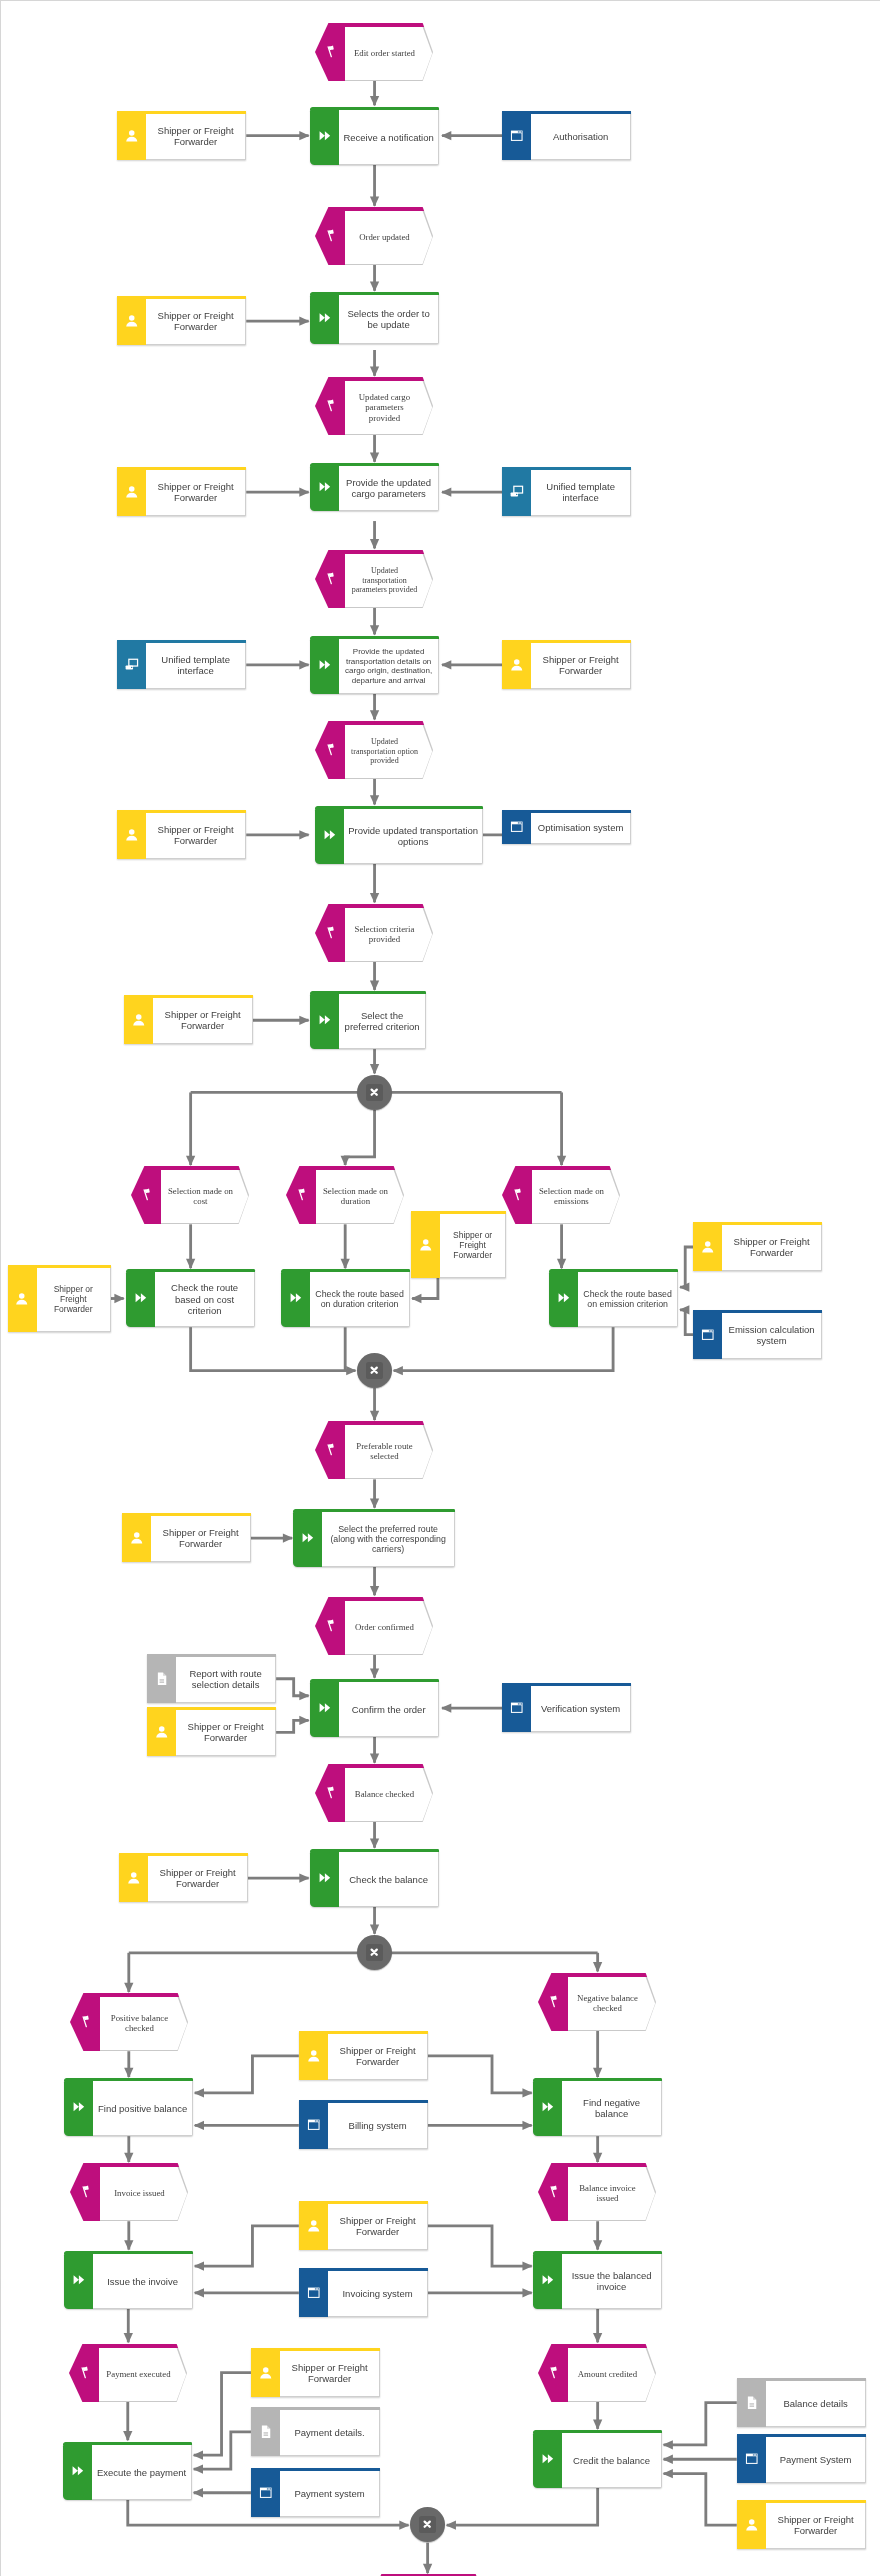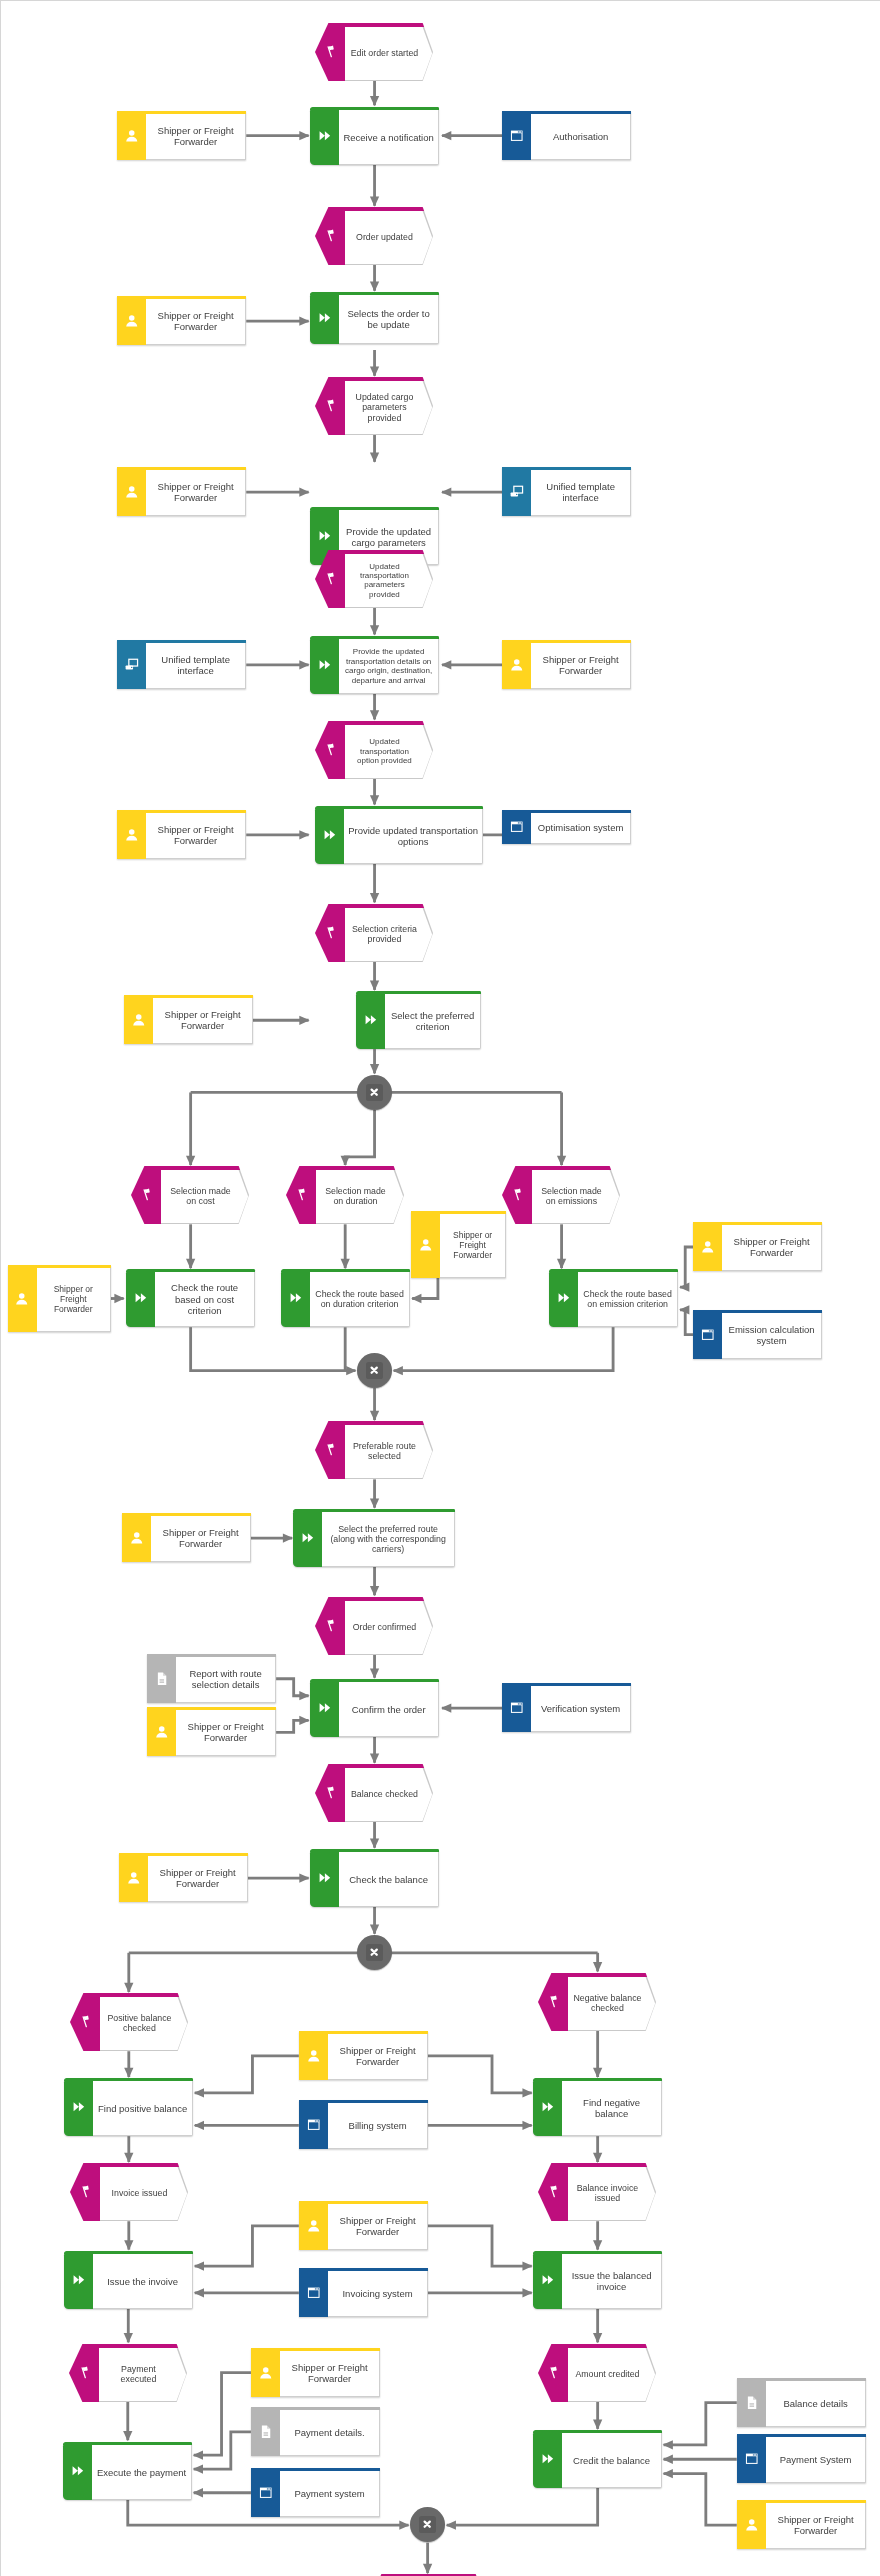--- a/index.html
+++ b/index.html
@@ -15,21 +15,21 @@
   .box .topbar{position:absolute;left:0;right:0;top:0;height:2.6px;}
   .box .body{position:absolute;left:29px;top:2.6px;right:0.8px;bottom:0.8px;background:#fff;
              display:flex;align-items:center;justify-content:center;padding:2.1px 4.1px;}
   .fn .outer{border-radius:4.6px 2.1px 2.1px 4.6px;}
   .fn .band{border-radius:4.6px 0 0 4.6px;width:29px;}
   .fn .topbar{height:3.1px;border-radius:4.6px 2.1px 0 0;}
   .fn .body{top:3.1px;}
   
   .event .outer{position:absolute;inset:0;background:#c9c9c9;
       clip-path:polygon(13.4px 0,calc(100% - 10.3px) 0,100% 50%,calc(100% - 10.3px) 100%,13.4px 100%,0 50%);
-      filter:drop-shadow(0 1px 1px rgba(0,0,0,.15));}
+      filter:drop-shadow(0 1px 1px rgba(0,0,0,.15));font-family:Liberation Serif, serif;}
   .event .band{position:absolute;left:0;top:0;bottom:0;width:30px;}
   .event .topbar{position:absolute;left:0;right:0;top:0;height:3.6px;}
   .event .body{position:absolute;left:30px;top:3.6px;right:0.8px;bottom:0.8px;background:#fff;
       clip-path:polygon(0 0,calc(100% - 9.8px) 0,100% 50%,calc(100% - 9.8px) 100%,0 100%);
       display:flex;align-items:center;justify-content:center;padding:2.1px 12.4px 2.1px 4.1px;}
   .icon{position:absolute;left:0;top:0;bottom:0;display:flex;align-items:center;justify-content:center;}
   .icon svg{width:15.5px;height:15.5px;}
   .event .icon{width:30px;}
   .box .icon{width:29px;}
   
@@ -253,21 +253,21 @@
           <div class="icon">
             <svg viewBox="0 0 24 24" xmlns="http://www.w3.org/2000/svg">
               <g transform="rotate(-18 12 12)">
                 <rect x="11" y="3" width="1.9" height="18" rx="0.9" fill="#fff"></rect>
                 <path d="M12.8 4 C15 3 17 5.2 19.8 4.3 L19.1 10.4 C16.6 11.2 14.6 9.2 12.5 10 Z" fill="#fff"></path>
               </g>
             </svg>
           </div>
         </div>
       </div>
-      <div class="node function box fn" style="left: 310px; top: 463px; width: 129px; height: 58px; margin-top: 44px;">
+      <div class="node function box fn" style="left: 310px; top: 463px; width: 129px; height: 48px;">
         <div class="outer">
           <div class="band" style="background:#2f9b30"></div>
           <div class="topbar" style="background:#2f9b30"></div>
           <div class="body">
             <span class="lbl" style="font-size:9.5px">Provide the updated cargo parameters</span>
           </div>
           <div class="icon">
             <svg viewBox="0 0 24 24" xmlns="http://www.w3.org/2000/svg">
               <path fill="#fff" d="M4 5l8.2 7L4 19zM12.2 5l8.2 7-8.2 7z"></path>
             </svg>
@@ -441,21 +441,21 @@
           <div class="icon">
             <svg viewBox="0 0 24 24" xmlns="http://www.w3.org/2000/svg">
               <g transform="rotate(-18 12 12)">
                 <rect x="11" y="3" width="1.9" height="18" rx="0.9" fill="#fff"></rect>
                 <path d="M12.8 4 C15 3 17 5.2 19.8 4.3 L19.1 10.4 C16.6 11.2 14.6 9.2 12.5 10 Z" fill="#fff"></path>
               </g>
             </svg>
           </div>
         </div>
       </div>
-      <div class="node function box fn" style="left: 310px; top: 991px; width: 125px; height: 58px; margin-left: 46px;">
+      <div class="node function box fn" style="left: 310px; top: 991px; width: 116px; height: 58px;">
         <div class="outer">
           <div class="band" style="background:#2f9b30"></div>
           <div class="topbar" style="background:#2f9b30"></div>
           <div class="body">
             <span class="lbl" style="font-size:9.5px">Select the preferred criterion</span>
           </div>
           <div class="icon">
             <svg viewBox="0 0 24 24" xmlns="http://www.w3.org/2000/svg">
               <path fill="#fff" d="M4 5l8.2 7L4 19zM12.2 5l8.2 7-8.2 7z"></path>
             </svg>

